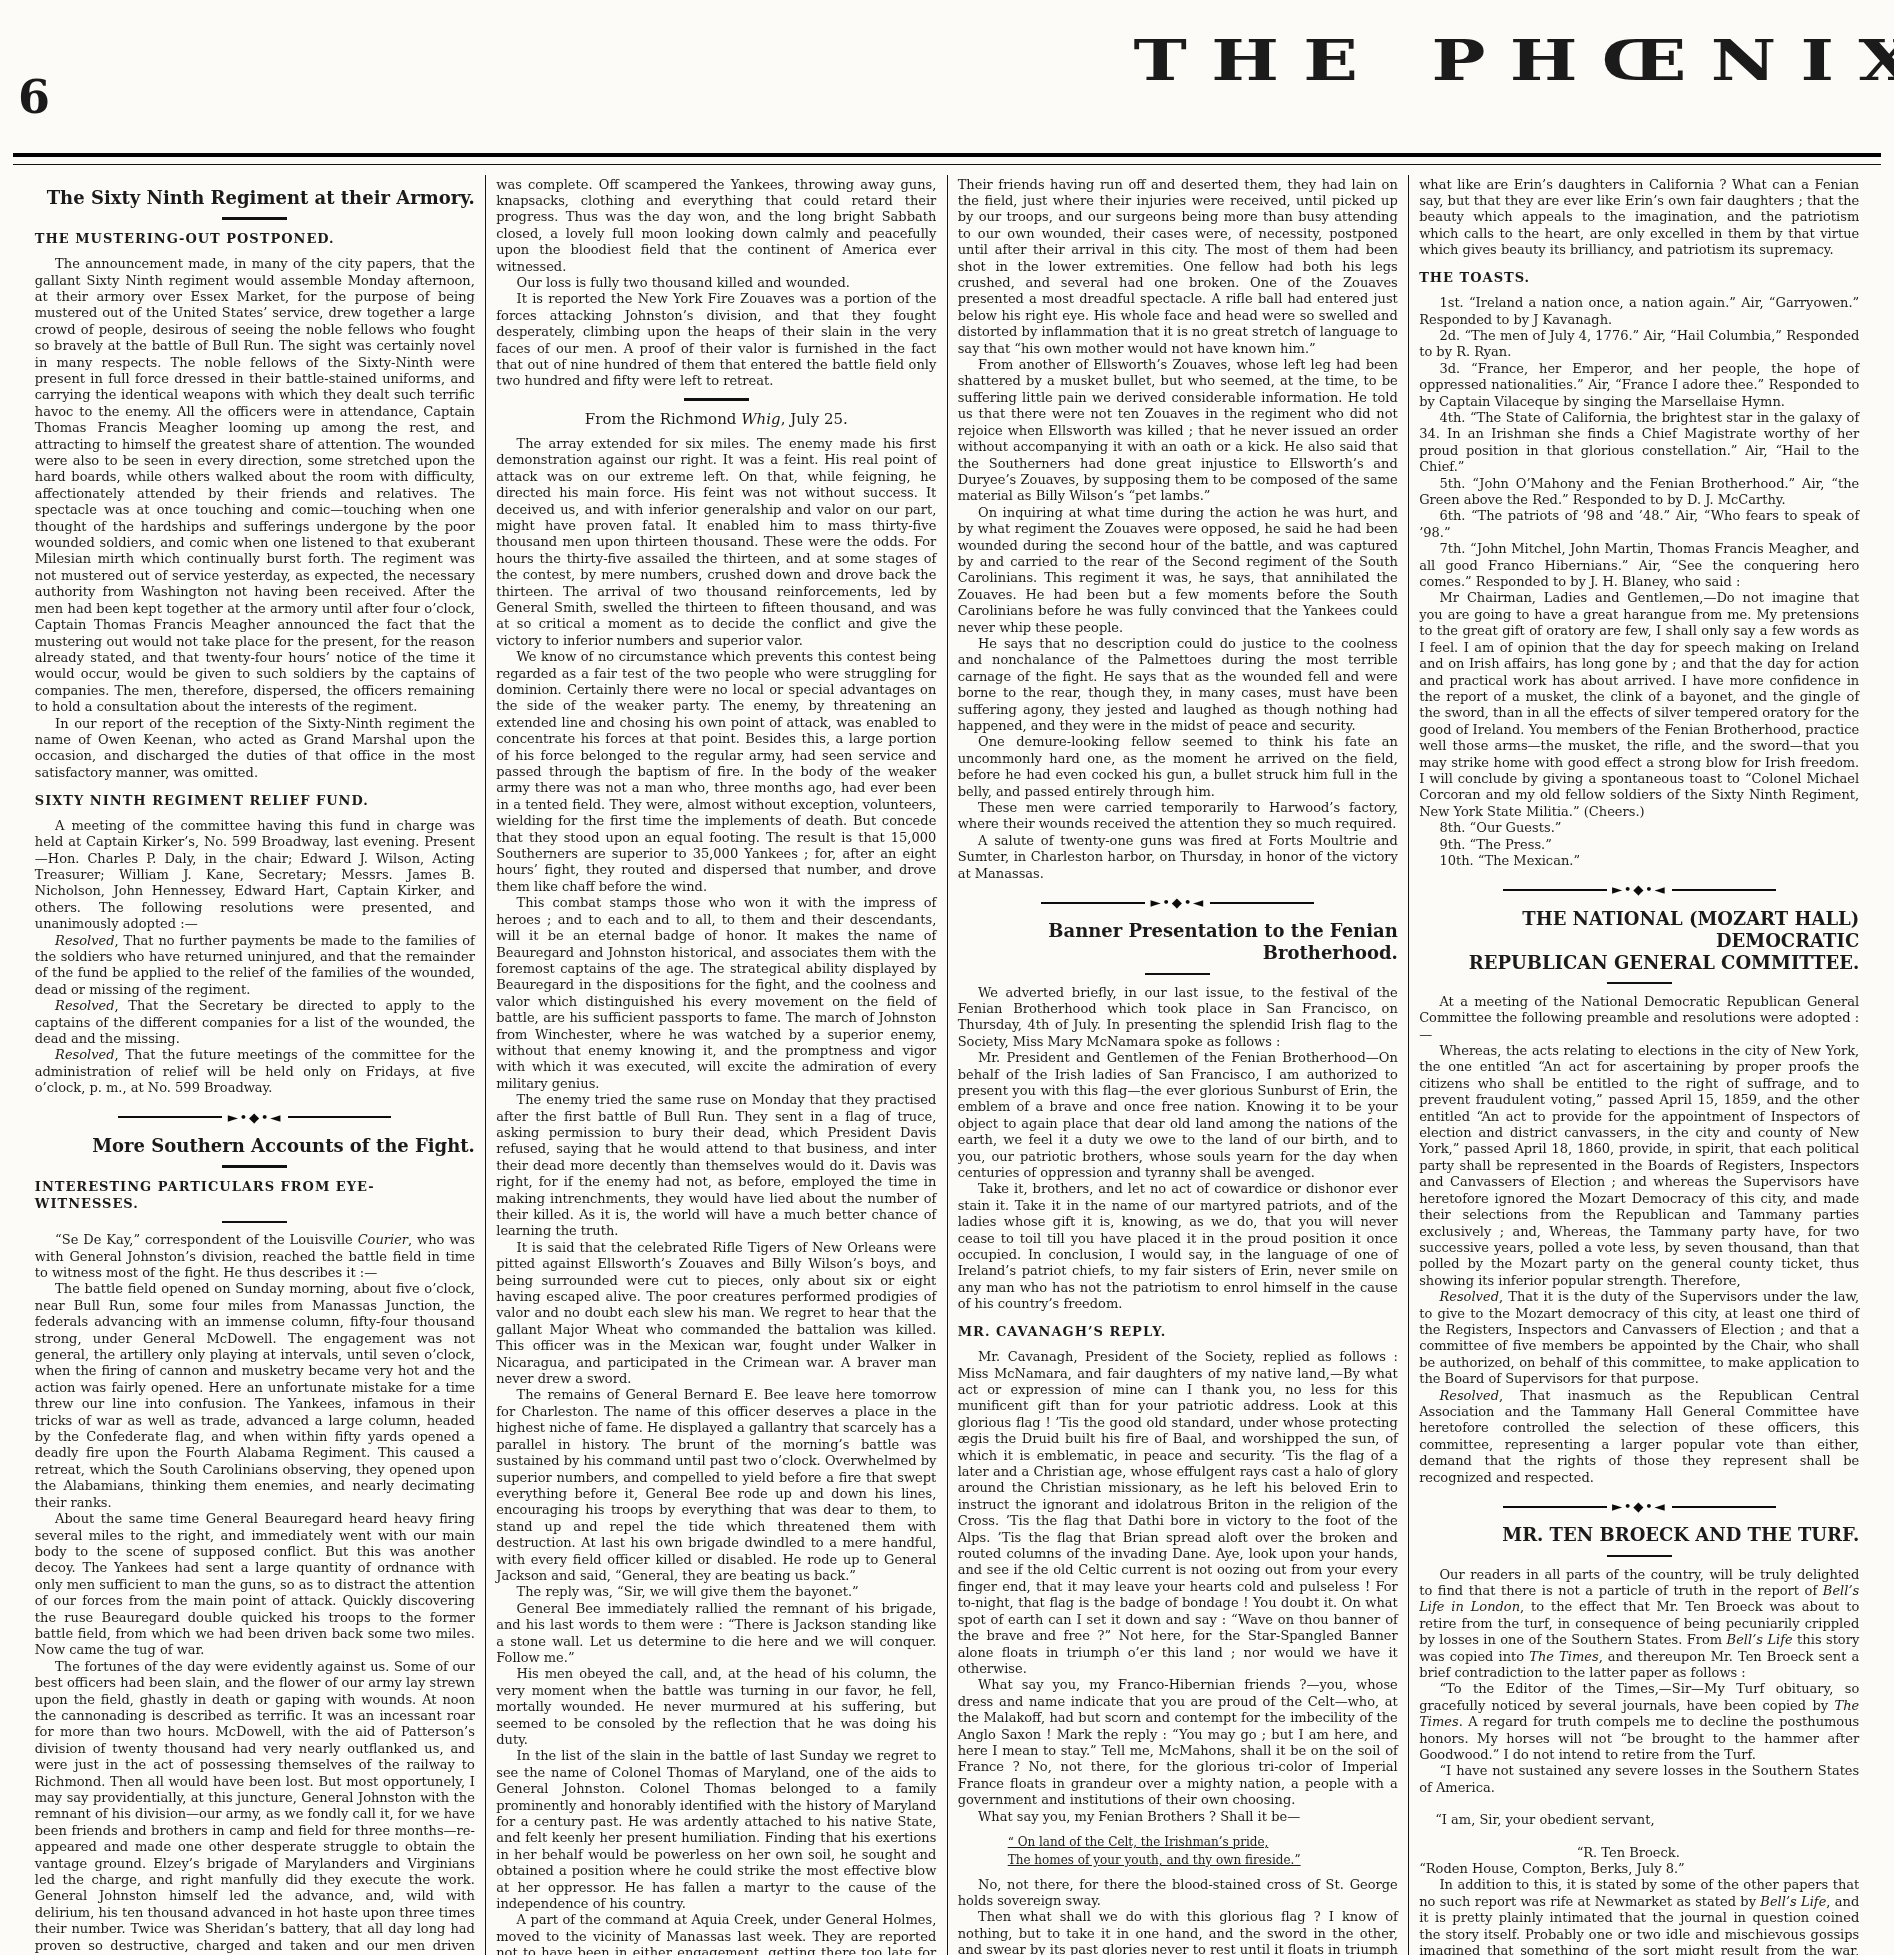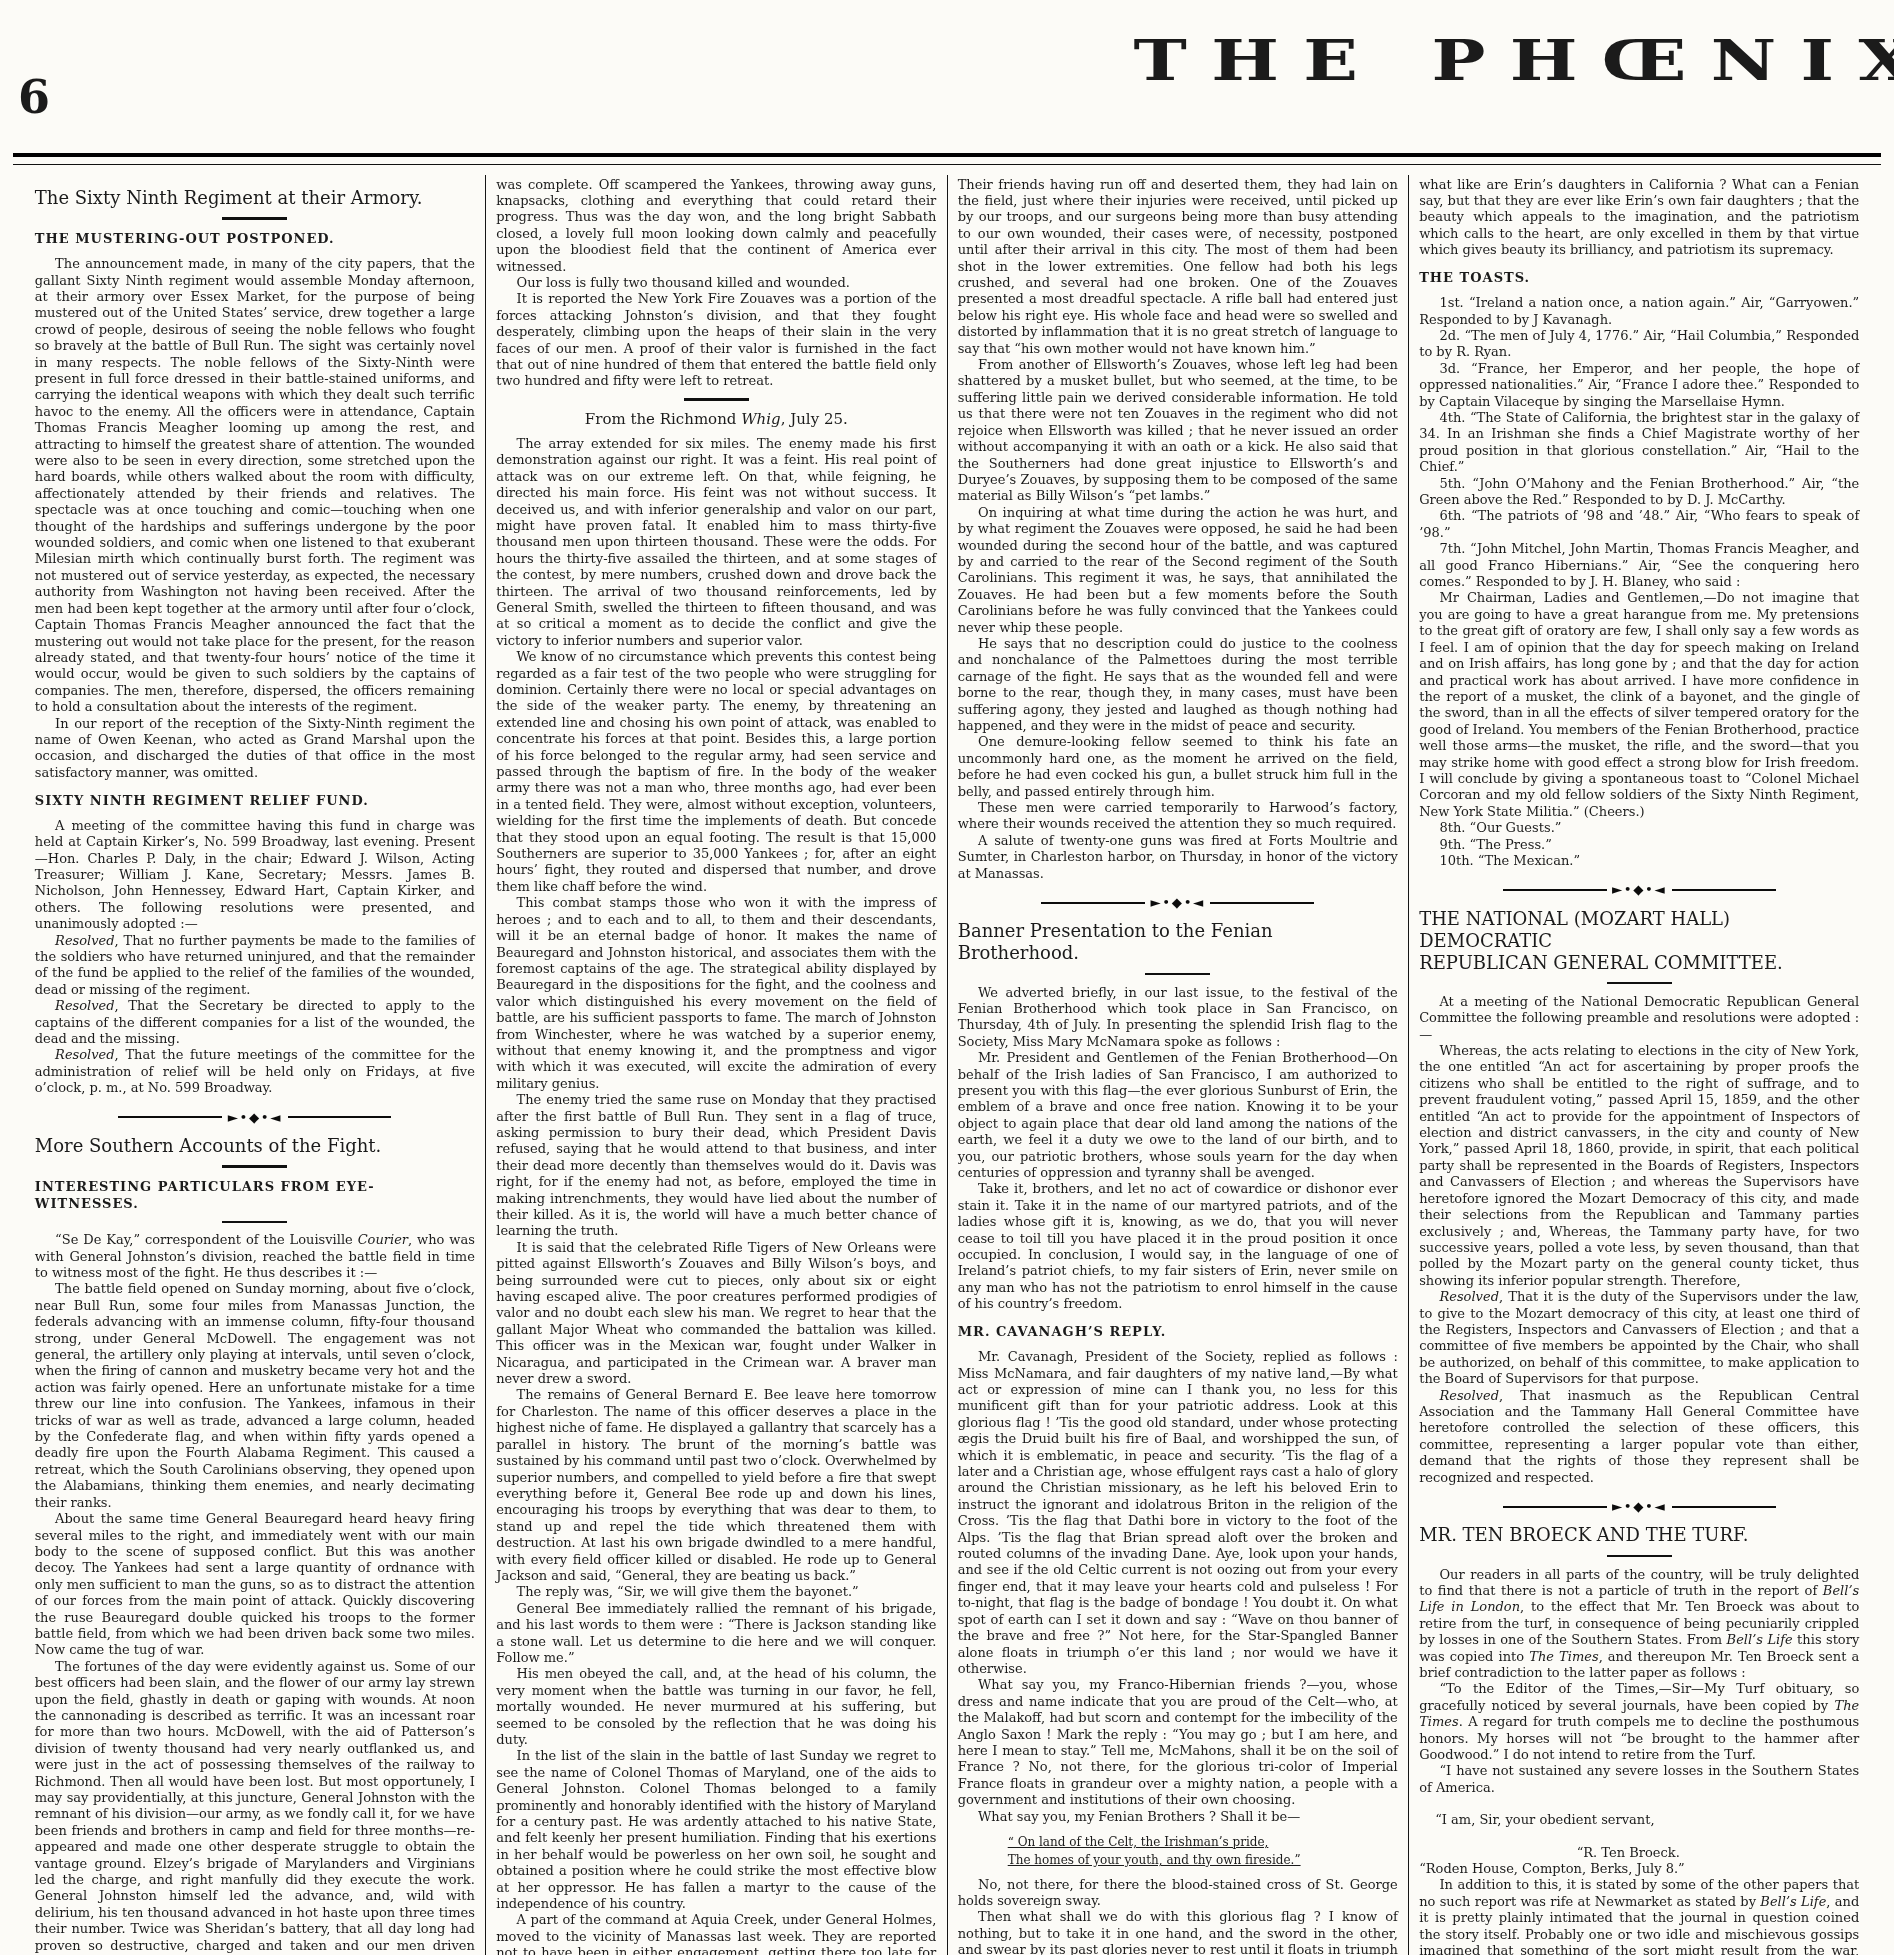--- a/index.html
+++ b/index.html
@@ -29,21 +29,21 @@
     flex:1 1 0;min-width:0;box-sizing:border-box;
     padding:1.6px 10.2px 0 10.2px;overflow:hidden;
   }
   .col + .col{border-left:1.2px solid #161616;}
   .col:first-child{padding-left:0.8px;}
   .col:last-child{padding-right:0.8px;}
 
   p{margin:0;text-indent:20.3px;text-align:justify;font-size:13px;line-height:16.4px;}
   p.noindent{text-indent:0;}
   .headline{
-    font-size:18px;font-weight:normal;text-align:left;line-height:1.22;
+    font-size:18px;font-weight:bold;text-align:right;line-height:1.22;
     margin:10.2px 0 0 0;white-space:pre-line;
   }
   .subhead{
     font-size:13px;font-weight:bold;text-align:left;letter-spacing:1px;
     margin:11.7px 0 8.6px 0;line-height:1.25;
   }
   .dateline{font-size:15px;text-align:center;margin:3.9px 0 7px 0;line-height:1.25;}
   .shortrule{width:65px;height:2.3px;background:#101010;margin:8.6px auto 9.4px auto;}
   .ornament{
     display:flex;align-items:center;justify-content:center;gap:5.5px;

